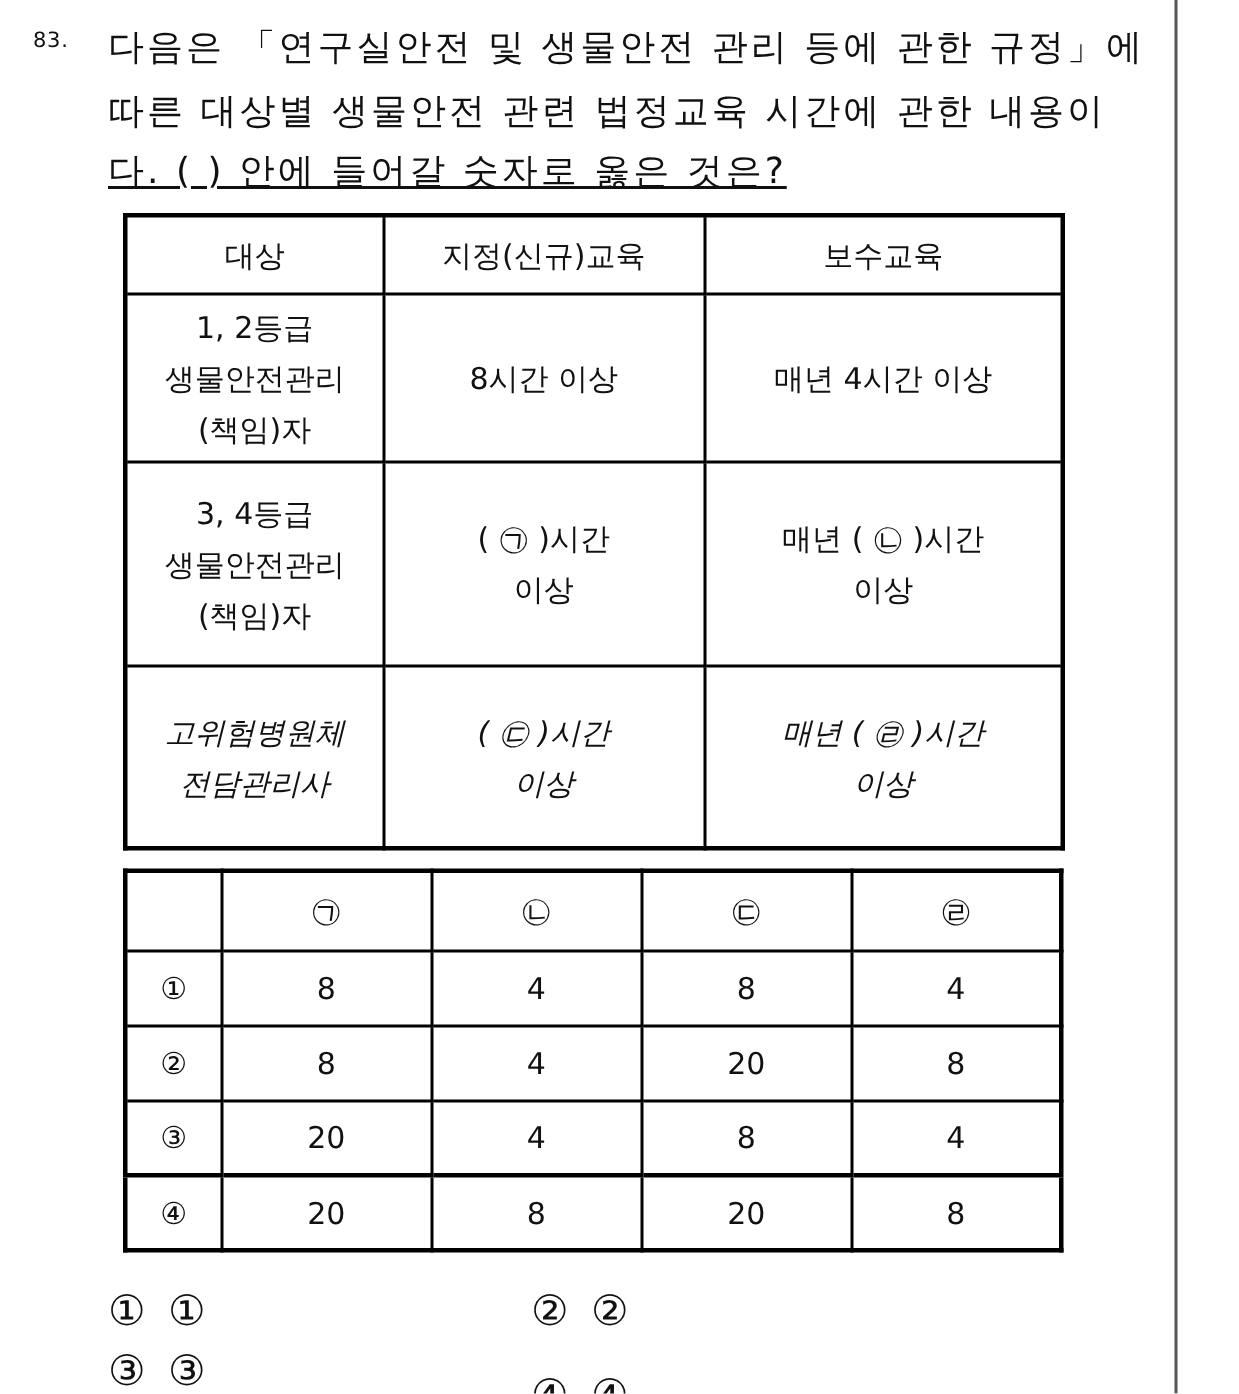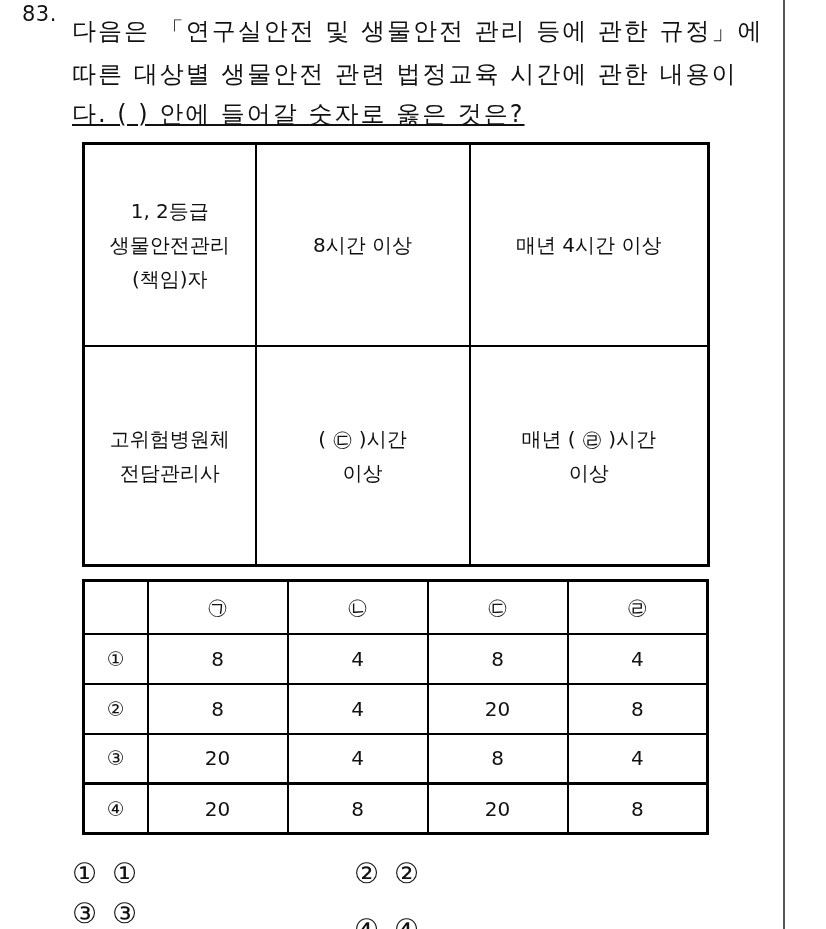--- a/index.html
+++ b/index.html
@@ -4,21 +4,21 @@
   <style>
     html, body { margin: 0; padding: 0; background: #ffffff; }
     body {
       width: 826px; height: 929px; position: relative; overflow: hidden;
       font-family: "DejaVu Sans", "Liberation Sans", sans-serif; color: #111;
     }
     .divider-line {
       position: absolute; left: 783px; top: 0; width: 2px; height: 929px; background: #555;
     }
     .q-num {
-      position: absolute; left: 22px; top: 2px; font-size: 21px; letter-spacing: 0.5px;
+      position: absolute; left: 22px; top: 19px; font-size: 14px; letter-spacing: 0.5px;
     }
     .q-line {
       position: absolute; left: 72px; font-size: 24px; letter-spacing: 2px; white-space: nowrap;
     }
     .q-line.l1 { top: 15px; }
     .q-line.l2 { top: 58px; }
     .q-line.l3 { top: 98px; text-decoration: underline; }
 
     table.info {
       position: absolute; left: 82px; top: 142px; width: 625px; height: 425px;
@@ -27,21 +27,21 @@
     table.info td, table.info th {
       border: 2px solid #000; text-align: center; vertical-align: middle;
       font-size: 20px; font-weight: normal; line-height: 34px; padding: 0 4px;
     }
     table.info col.c1 { width: 172px; }
     table.info col.c2 { width: 214px; }
     table.info col.c3 { width: 239px; }
     table.info tr.h { height: 49px; }
     table.info tr.r1 { height: 104px; }
     table.info tr.r2 { height: 127px; }
-    table.info tr.r3 { height: 113px; }
+    table.info tr.r3 { height: 113px; font-style: italic; }
 
     table.choices {
       position: absolute; left: 82px; top: 579px; width: 625px; height: 256px;
       border-collapse: collapse; table-layout: fixed; border: 3px solid #000;
     }
     table.choices td, table.choices th {
       border: 2px solid #000; text-align: center; vertical-align: middle;
       font-size: 20px; font-weight: normal;
     }
     table.choices col.k { width: 64px; }
@@ -64,31 +64,51 @@
 <div class="q-line l2">따른 대상별 생물안전 관련 법정교육 시간에 관한 내용이</div>
 <div class="q-line l3">다. ( ) 안에 들어갈 숫자로 옳은 것은?</div>
 
 <table class="info">
   <colgroup>
       <col class="c1">
       <col class="c2">
       <col class="c3">
     </colgroup>
   <tbody>
+      <tr class="h">
+    <th>대상</th>
+    <th>지정(신규)교육</th>
+    <th>보수교육</th>
+  </tr>
   <tr class="r1">
     <td>
       <div>1, 2등급</div>
       <div>생물안전관리</div>
       <div>(책임)자</div>
     </td>
     <td>
       <div>8시간 이상</div>
     </td>
     <td>
       <div>매년 4시간 이상</div>
+    </td>
+  </tr>
+  <tr class="r2">
+    <td>
+      <div>3, 4등급</div>
+      <div>생물안전관리</div>
+      <div>(책임)자</div>
+    </td>
+    <td>
+      <div>(  ㉠  )시간</div>
+      <div>이상</div>
+    </td>
+    <td>
+      <div>매년 ( ㉡  )시간</div>
+      <div>이상</div>
     </td>
   </tr>
   <tr class="r3">
     <td>
       <div>고위험병원체</div>
       <div>전담관리사</div>
     </td>
     <td>
       <div>(  ㉢  )시간</div>
       <div>이상</div>

